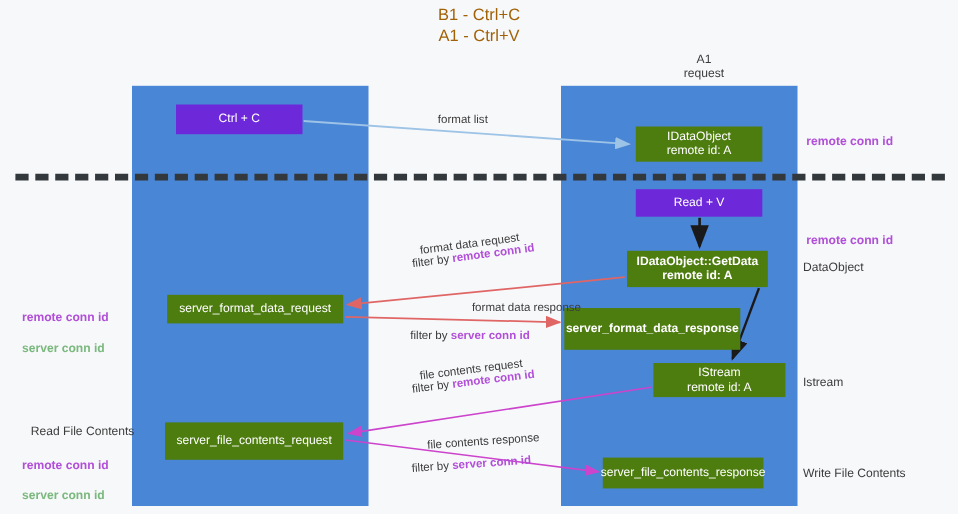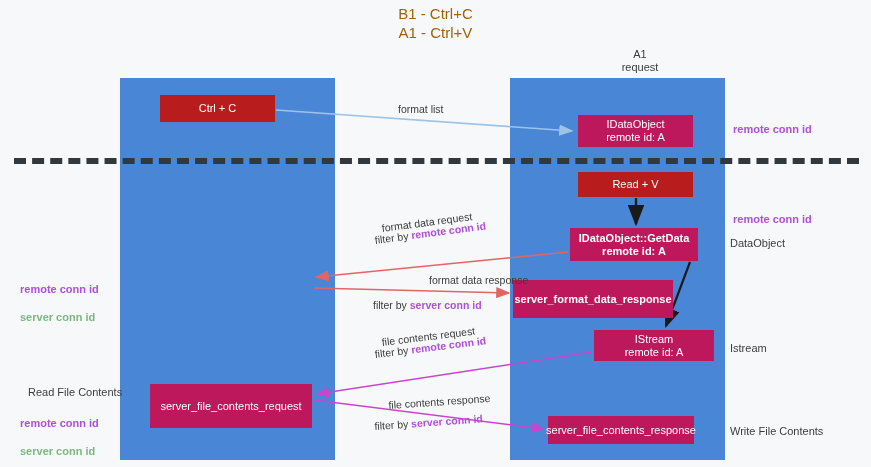--- a/index.html
+++ b/index.html
@@ -34,32 +34,32 @@
     border-top:6px dashed #33383d;
   }
 
   .node{
     position:absolute;
     display:flex;align-items:center;justify-content:center;
     text-align:center;color:#ffffff;
     font-size:11px;line-height:13px;white-space:pre-line;
     box-sizing:border-box;padding:2px 4px;
   }
-  .node.orange{background:#be185d;}
-  .node.green{background:#b91c1c;}
+  .node.orange{background:#4d7c0f;}
+  .node.green{background:#6d28d9;}
 
   
   #n-ctrlc   {left:160px;top:95px;width:115px;height:27px;}
   #n-ido     {left:578px;top:115px;width:115px;height:32px;}
   #n-ctrlv   {left:578px;top:172px;width:115px;height:25px;}
   #n-getdata {left:570px;top:228px;width:128px;height:33px;font-weight:bold;}
   #n-sfdreq  {left:152px;top:268px;width:160px;height:26px;}
   #n-sfdresp {left:513px;top:280px;width:160px;height:38px;font-weight:bold;}
   #n-istream {left:594px;top:330px;width:120px;height:31px;}
-  #n-sfcreq  {left:150px;top:384px;width:162px;height:44px;}
+  #n-sfcreq  {left:150px;top:384px;width:162px;height:34px;}
   #n-sfcresp {left:548px;top:416px;width:146px;height:28px;}
 
   .side{
     position:absolute;font-size:11px;line-height:14px;
     white-space:pre-line;
   }
   .side.dark{color:#3c3c3c;}
   .kw-purple{color:#b14fd8;font-weight:bold;}
   .kw-green{color:#7ab87e;font-weight:bold;}
 
@@ -135,20 +135,21 @@
   </svg>
 
   <div class="dashed"></div>
 
   <div class="node green" id="n-ctrlc">Ctrl + C</div>
   <div class="node orange" id="n-ido">IDataObject
 remote id: A</div>
   <div class="node green" id="n-ctrlv">Read + V</div>
   <div class="node orange" id="n-getdata">IDataObject::GetData
 remote id: A</div>
+  <div class="node orange" id="n-sfdreq">server_format_data_request</div>
   <div class="node orange" id="n-sfdresp">server_format_data_response</div>
   <div class="node orange" id="n-istream">IStream
 remote id: A</div>
   <div class="node orange" id="n-sfcreq">server_file_contents_request</div>
   <div class="node orange" id="n-sfcresp">server_file_contents_response</div>
 
   <div class="side kw-purple" id="s-rc1">remote conn id</div>
   <div class="side kw-purple" id="s-rc2">remote conn id</div>
   <div class="side dark" id="s-dataobject">DataObject</div>
   <div class="side dark" id="s-istream">Istream</div>

